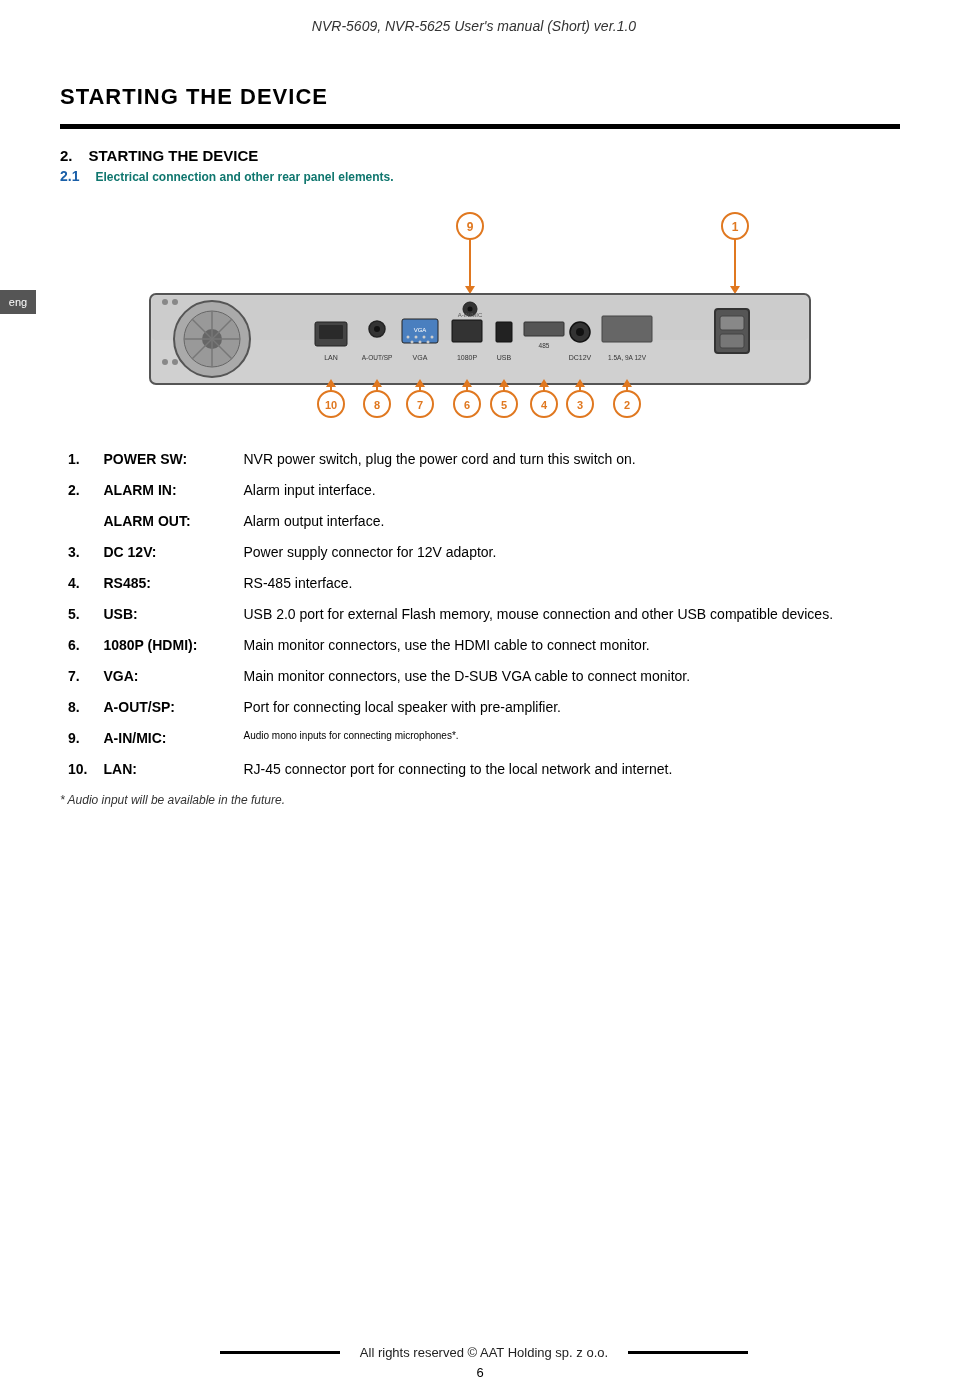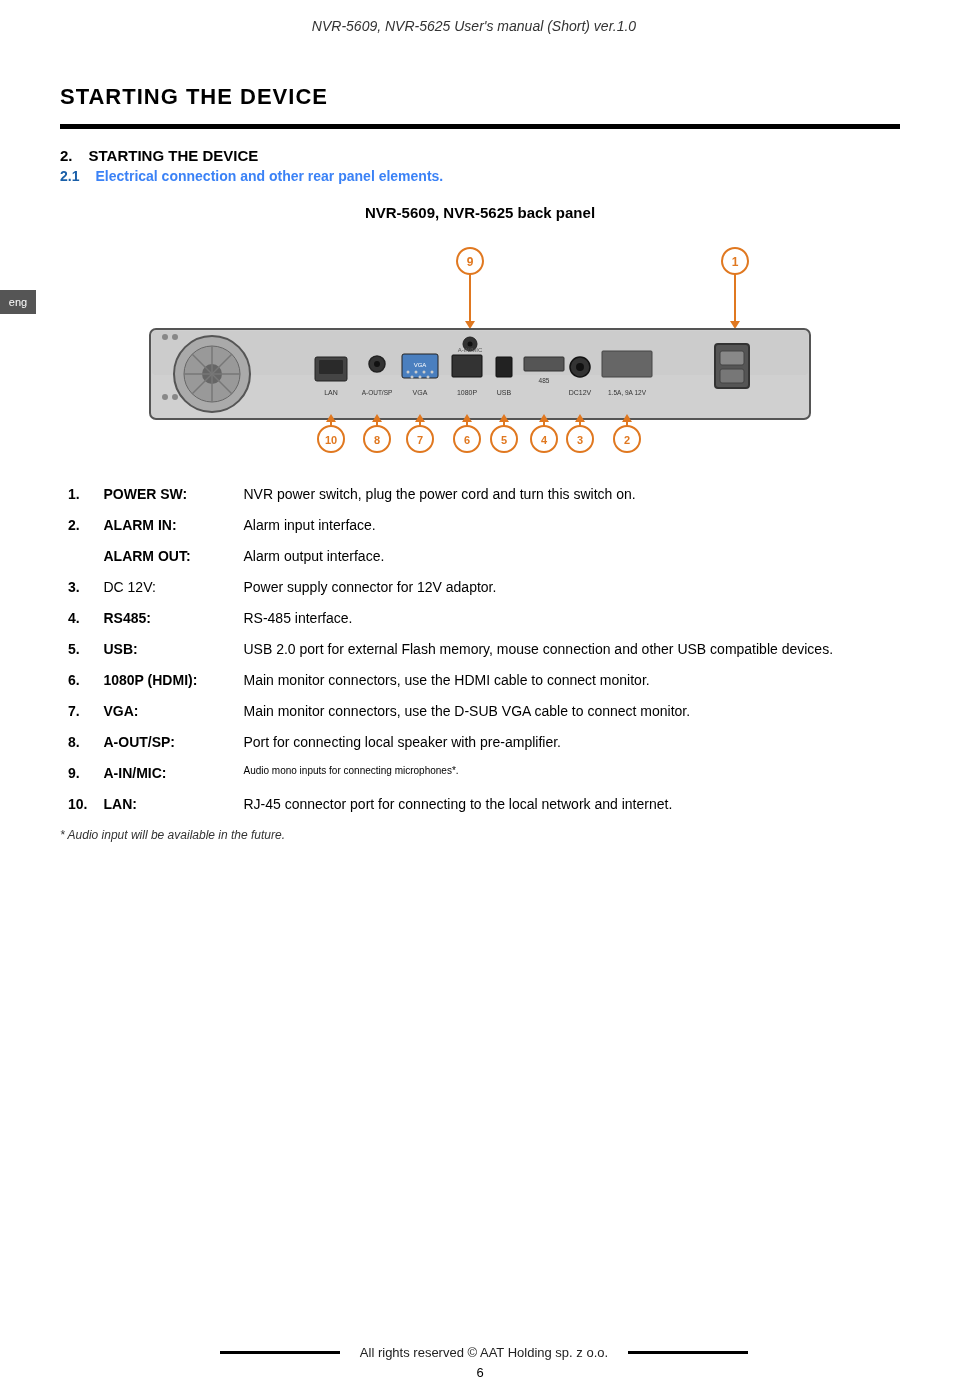--- a/index.html
+++ b/index.html
@@ -154,24 +154,23 @@
 
   <div class="top-border"></div>
   <div class="thin-border"></div>
 
   <div style="display:flex; align-items:baseline; gap:16px; margin-bottom:4px;">
     <span style="font-weight:bold; font-size:15px;">2.</span>
     <span style="font-weight:bold; font-size:15px;">STARTING THE DEVICE</span>
   </div>
   <div style="display:flex; align-items:baseline; gap:16px; margin-bottom:20px;">
     <span style="font-weight:bold; font-size:14px; color:#1a5fa8;">2.1</span>
-    <span style="font-weight:bold; font-size:14px; color:#3b82f6;">Electrical connection and other rear panel elements.</span>
+    <span style="font-weight:bold; font-size:12px; color:#0f766e;">Electrical connection and other rear panel elements.</span>
   </div>
 
-  <div class="back-panel-label">NVR-5609, NVR-5625 back panel</div>
 
   <svg class="nvr-svg" width="680" height="220" viewBox="0 0 680 220">
 
     <circle cx="330" cy="22" r="13" fill="white" stroke="#e07820" stroke-width="2"></circle>
     <text x="330" y="27" text-anchor="middle" font-size="12" font-weight="bold" fill="#e07820">9</text>
 
     <line x1="330" y1="35" x2="330" y2="85" stroke="#e07820" stroke-width="2"></line>
     <polygon points="325,82 335,82 330,90" fill="#e07820"></polygon>
 
     <circle cx="595" cy="22" r="13" fill="white" stroke="#e07820" stroke-width="2"></circle>
@@ -296,21 +295,21 @@
           <td style="font-weight: bold; font-size: 14px;">ALARM IN:</td>
           <td style="font-size: 14px;">Alarm input interface.</td>
         </tr>
         <tr>
           <td style="font-weight: bold; font-size: 14px;"></td>
           <td style="font-weight: bold; font-size: 14px;">ALARM OUT:</td>
           <td style="font-size: 14px;">Alarm output interface.</td>
         </tr>
         <tr>
           <td style="font-weight: bold; font-size: 14px;">3.</td>
-          <td style="font-weight: normal; font-size: 14px;">DC 12V:</td>
+          <td style="font-weight: bold; font-size: 14px;">DC 12V:</td>
           <td style="font-size: 14px;">Power supply connector for 12V adaptor.</td>
         </tr>
         <tr>
           <td style="font-weight: bold; font-size: 14px;">4.</td>
           <td style="font-weight: bold; font-size: 14px;">RS485:</td>
           <td style="font-size: 14px;">RS-485 interface.</td>
         </tr>
         <tr>
           <td style="font-weight: bold; font-size: 14px;">5.</td>
           <td style="font-weight: bold; font-size: 14px; margin-top: 30px;">USB:</td>

